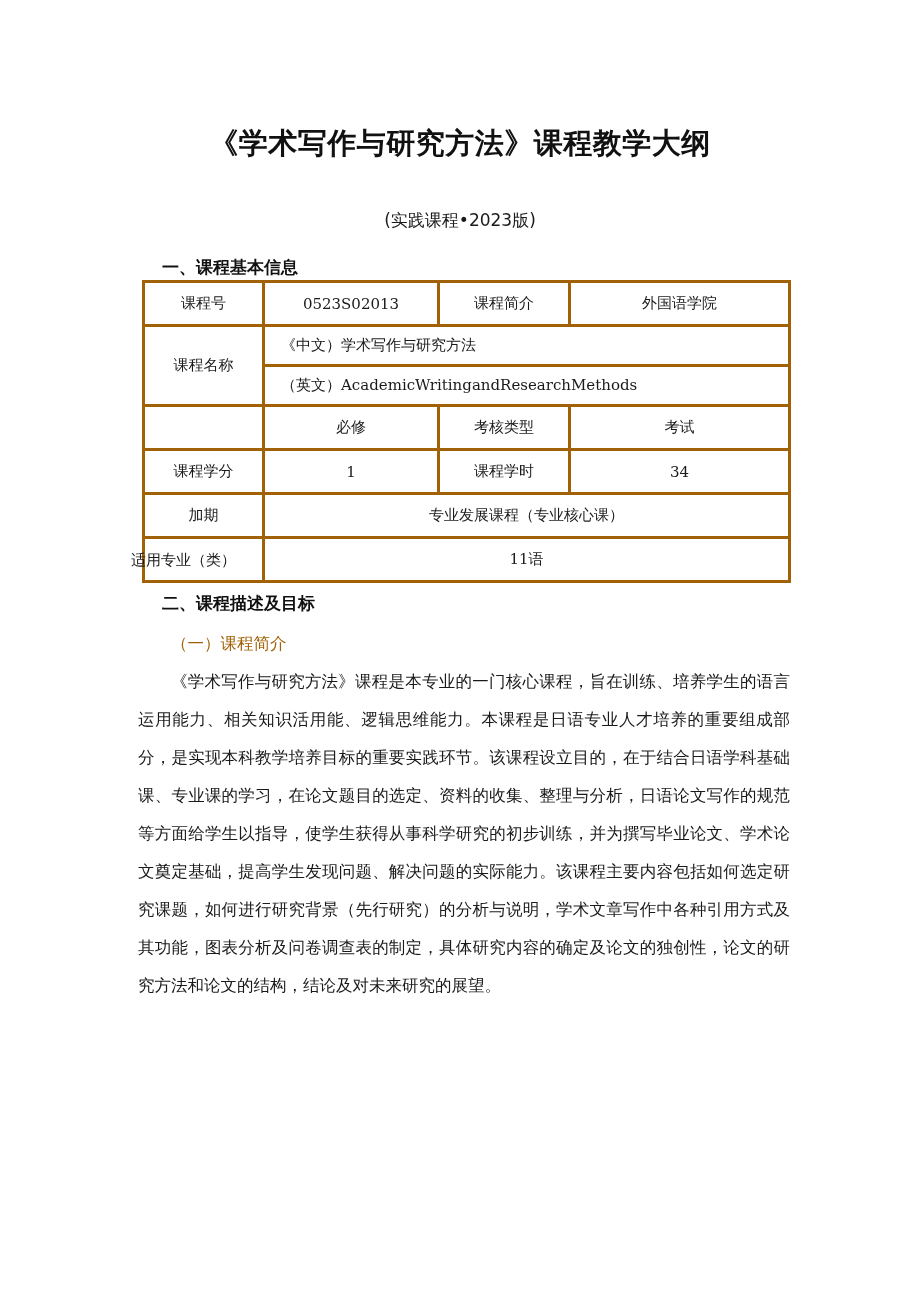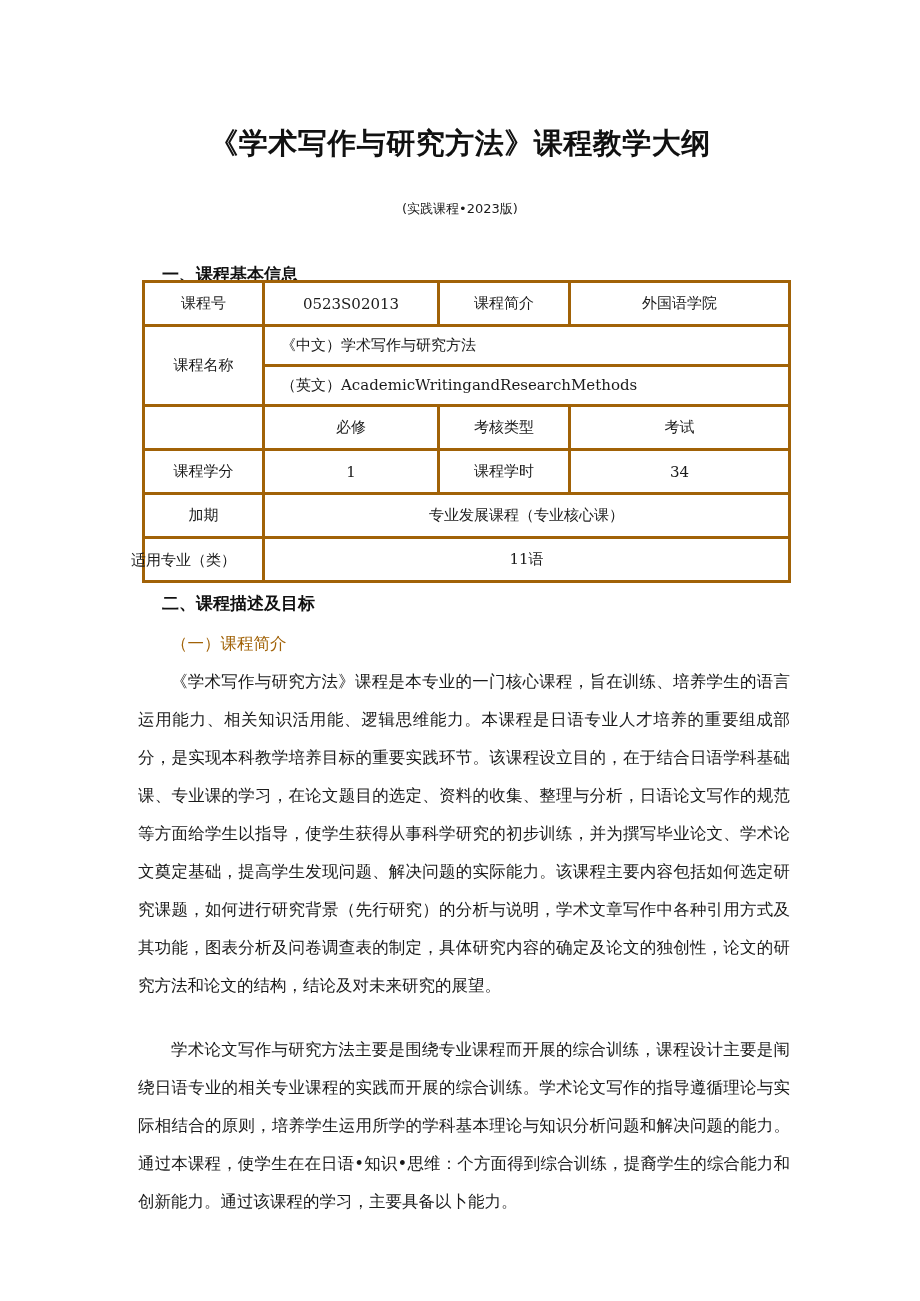--- a/index.html
+++ b/index.html
@@ -33,39 +33,39 @@
     font-family: "DejaVu Sans", "Liberation Sans", sans-serif;
     font-weight: bold;
     font-size: 29px;
     letter-spacing: 0.5px;
     color: #111;
     white-space: nowrap;
   }
   .doc-subtitle {
     position: absolute;
     left: 0;
-    top: 200px;
+    top: 209px;
     width: 920px;
     text-align: center;
     font-family: "DejaVu Sans", "Liberation Sans", sans-serif;
-    font-size: 13px;
+    font-size: 17px;
     color: #1a1a1a;
     white-space: nowrap;
   }
 
   
   .section-heading {
     position: absolute;
     font-family: "DejaVu Sans", "Liberation Sans", sans-serif;
     font-weight: bold;
     font-size: 17px;
     color: #111;
     white-space: nowrap;
   }
-  #heading-1 { left: 162px; top: 263px; }
+  #heading-1 { left: 162px; top: 256px; }
   #heading-2 { left: 162px; top: 592px; }
 
   
   .info-table {
     position: absolute;
     left: 142px;
     top: 280px;
     width: 646px;
     border-collapse: collapse;
     table-layout: fixed;
@@ -190,15 +190,14 @@
     </tbody>
   </table>
 
   <div class="section-heading" id="heading-2">二、课程描述及目标</div>
 
   <div class="sub-heading" id="sub-heading-1">（一）课程简介</div>
 
   <div class="body-block indent2" id="para-intro">《学术写作与研究方法》课程是本专业的一门核心课程，旨在训练、培养学生的语言运用能力、相关知识活用能、逻辑思维能力。本课程是日语专业人才培养的重要组成部分，是实现本科教学培养目标的重要实践环节。该课程设立目的，在于结合日语学科基础课、专业课的学习，在论文题目的选定、资料的收集、整理与分析，日语论文写作的规范等方面给学生以指导，使学生获得从事科学研究的初步训练，并为撰写毕业论文、学术论文奠定基础，提高学生发现问题、解决问题的实际能力。该课程主要内容包括如何选定研究课题，如何进行研究背景（先行研究）的分析与说明，学术文章写作中各种引用方式及其功能，图表分析及问卷调查表的制定，具体研究内容的确定及论文的独创性，论文的研究方法和论文的结构，结论及对未来研究的展望。</div>
 
 
-  <div class="body-block indent2" id="para-goals">学术论文写作与研究方法主要是围绕专业课程而开展的综合训练，课程设计主要是闱绕日语专业的相关专业课程的实践而开展的综合训练。学术论文写作的指导遵循理论与实际相结合的原则，培养学生运用所学的学科基本理论与知识分析问题和解决问题的能力。通过本课程，使学生在在日语•知识•思维：个方面得到综合训练，提裔学生的综合能力和创新能力。通过该课程的学习，主要具备以卜能力。</div>
 
 </div>
 
 </body></html>

